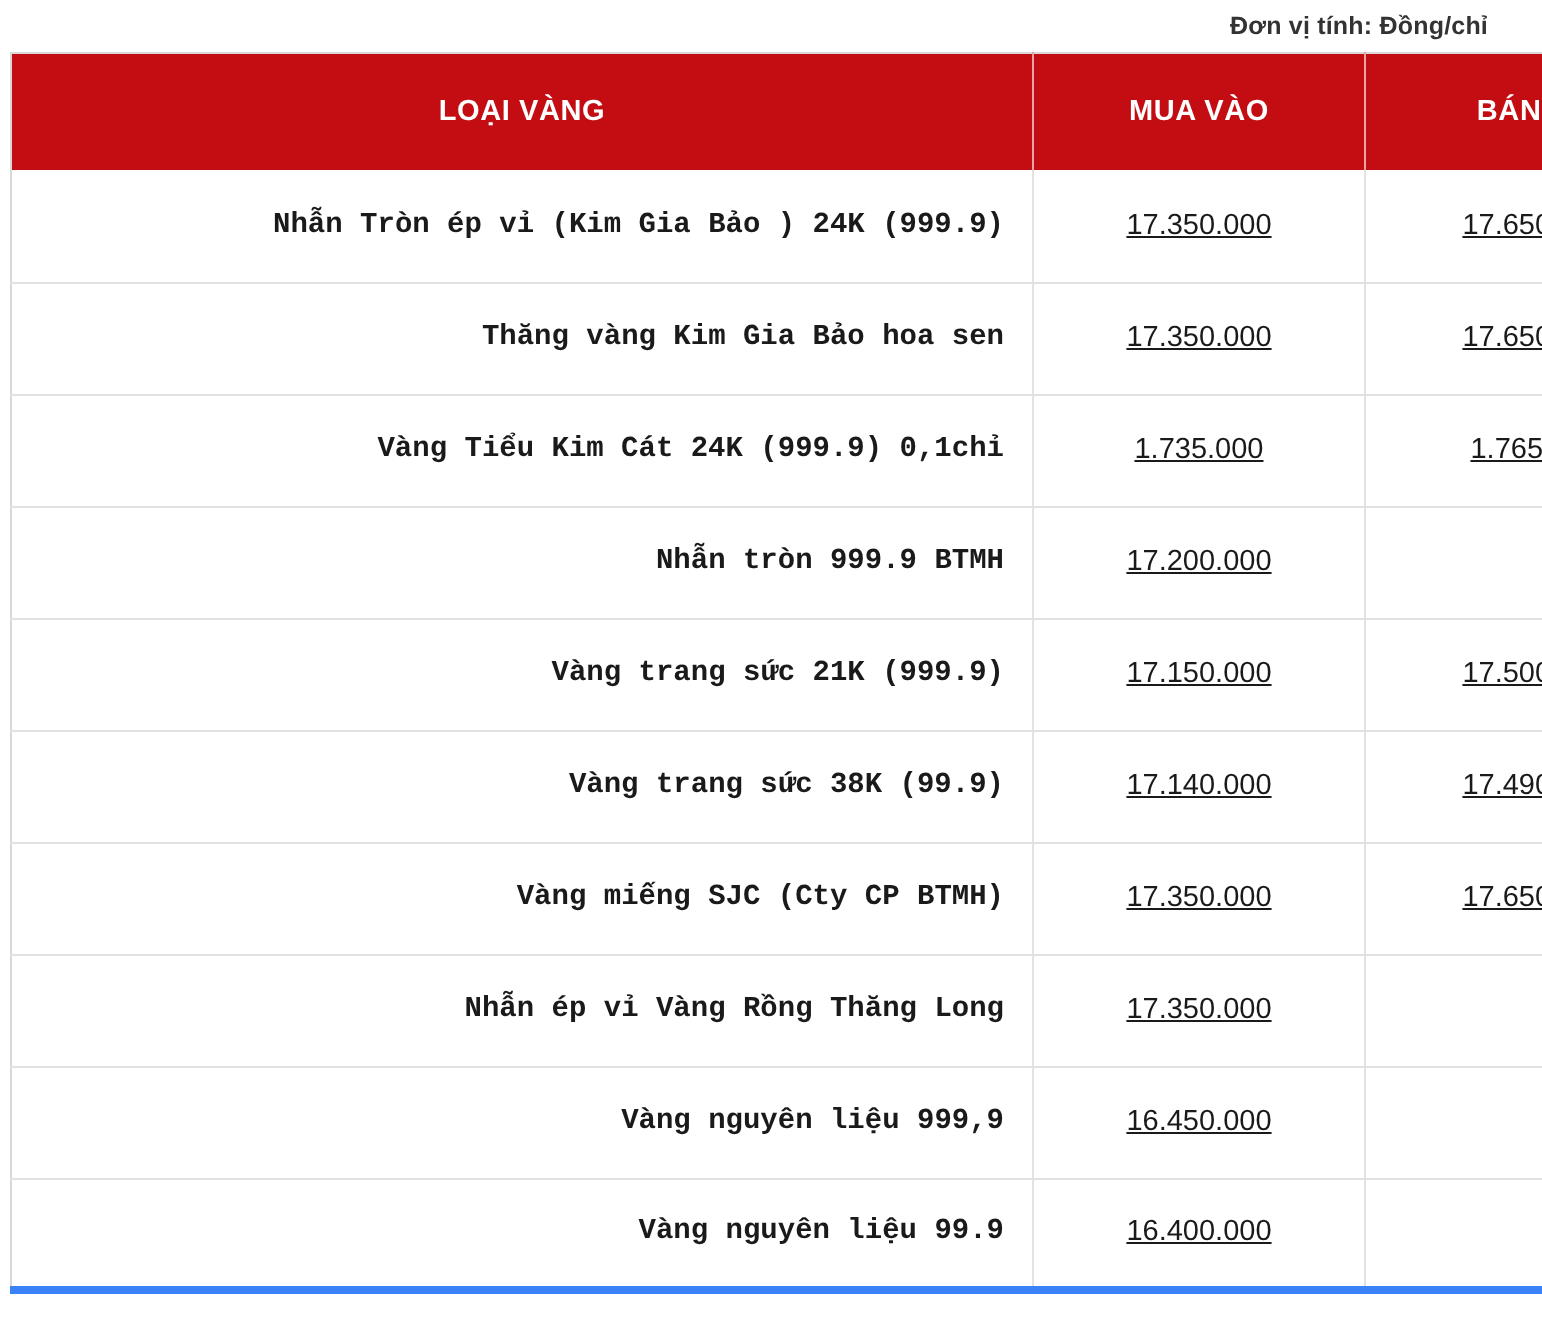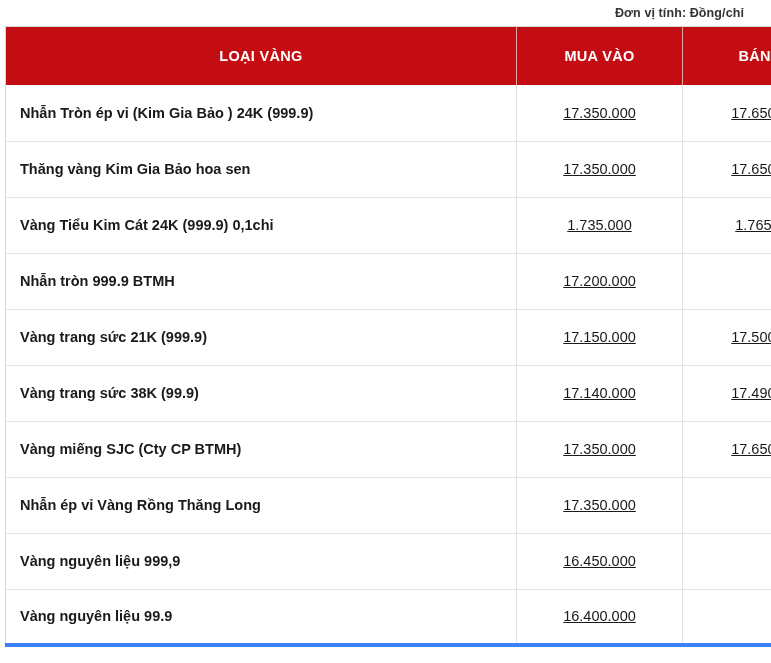--- a/index.html
+++ b/index.html
@@ -66,23 +66,24 @@
     color: #1a1a1a;
     border-bottom: 1px solid #e2e2e2;
     border-right: 1px solid #e2e2e2;
     padding: 0 14px;
     box-sizing: border-box;
   }
   table.gold-table tbody td:last-child {
     border-right: none;
   }
   td.cell-type {
-    text-align: left;
+    text-align: right;
     font-weight: bold;
     color: #111111;
+    font-family: Liberation Mono, monospace;
   }
   td.cell-buy, td.cell-sell {
     text-align: center;
     color: #1a1a1a;
     text-decoration: underline;
   }
   table.gold-table tbody tr:last-child td {
     border-bottom: 4px solid #3b82f6;
   }
 </style>

